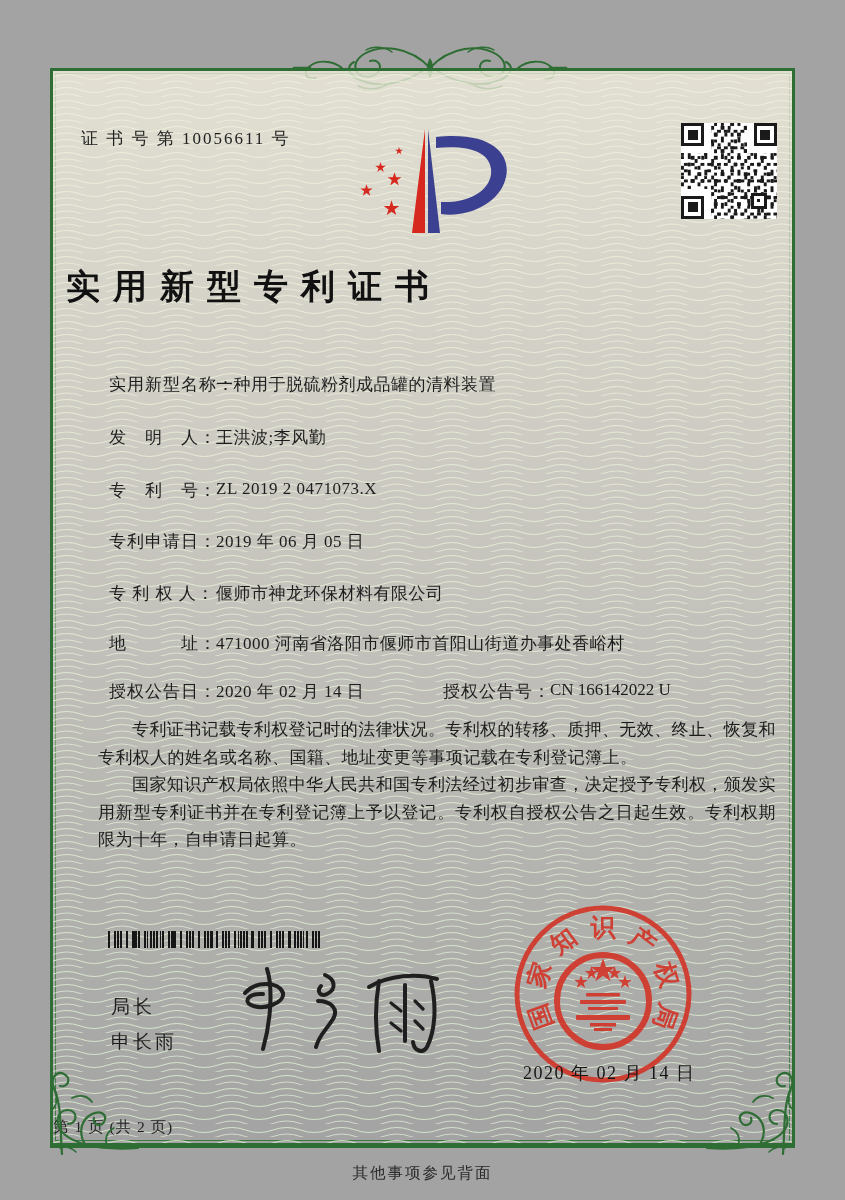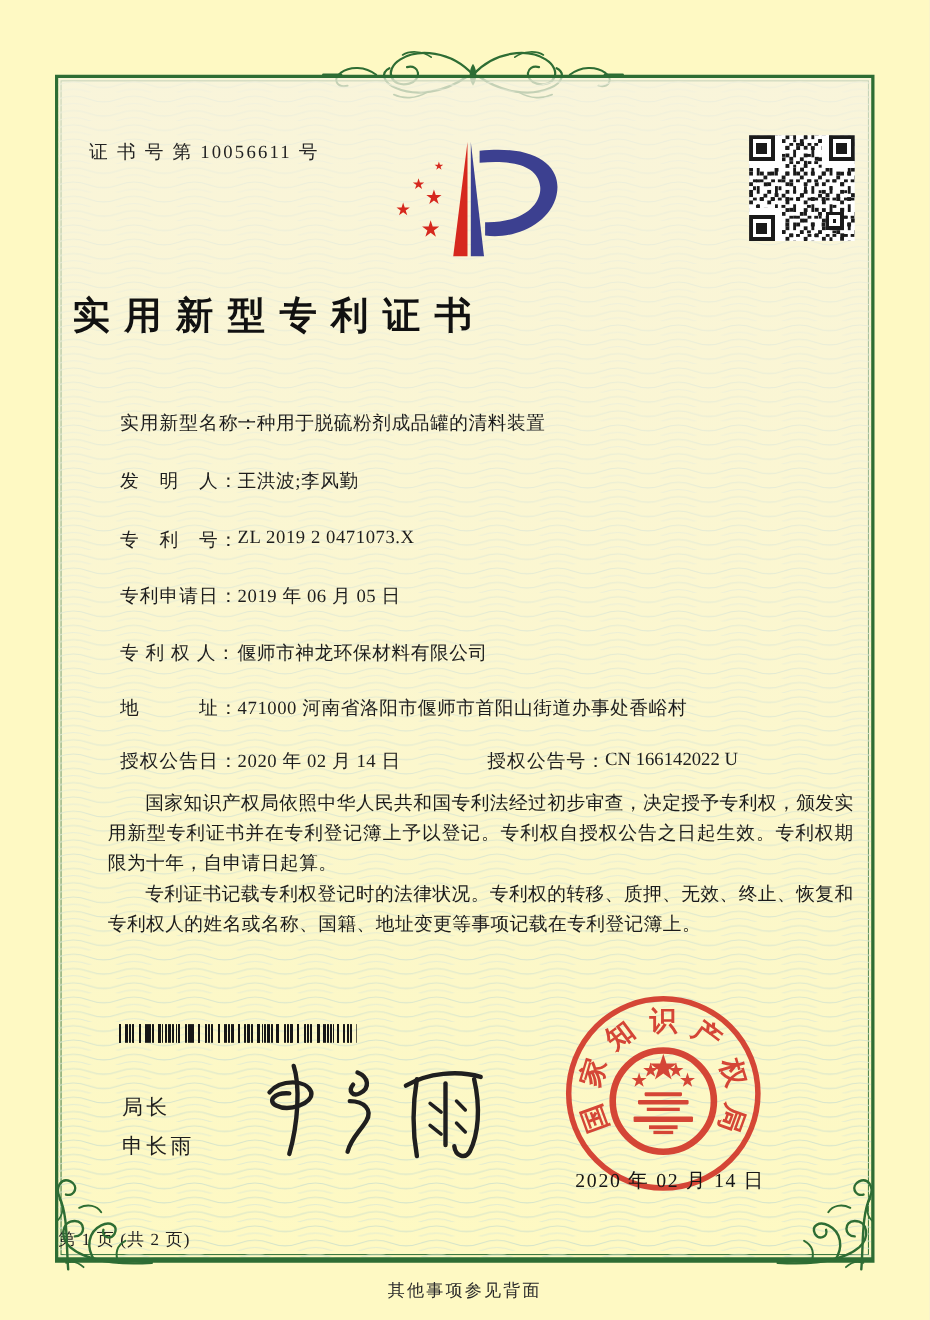--- a/index.html
+++ b/index.html
@@ -4,21 +4,21 @@
 <style>
   * { margin:0; padding:0; box-sizing:border-box; }
   html,body { width:845px; height:1200px; }
   body {
     font-family: "Liberation Serif", "DejaVu Serif", serif;
     background:#efeadb;
     color:#1d1d1d;
   }
   .page {
     position:relative; width:845px; height:1200px;
-    background:#fef9c3; overflow:hidden;
+    background:#a3a3a3; overflow:hidden;
   }
   
   .frame {
     position:absolute; left:50px; top:68px; width:745px; height:1080px;
     border:3px solid #2e6d34; border-bottom-width:5px;
   }
   .frame-inner {
     position:absolute; inset:2px; border:1px solid #3c7a42;
   }
   .guilloche { position:absolute; inset:0; width:100%; height:100%; }
@@ -214,22 +214,22 @@
     <div class="fieldrow" style="top:609px">
       <span class="fl">授权公告日：</span>
       <span class="fv">2020 年 02 月 14 日</span>
       <span class="grant2">
         <span class="fl">授权公告号：</span>
         <span class="fv2">CN 166142022 U</span>
       </span>
     </div>
 
     <div class="paras">
+      <p>专利证书记载专利权登记时的法律状况。专利权的转移、质押、无效、终止、恢复和专利权人的姓名或名称、国籍、地址变更等事项记载在专利登记簿上。</p>
       <p>国家知识产权局依照中华人民共和国专利法经过初步审查，决定授予专利权，颁发实用新型专利证书并在专利登记簿上予以登记。专利权自授权公告之日起生效。专利权期限为十年，自申请日起算。</p>
-      <p>专利证书记载专利权登记时的法律状况。专利权的转移、质押、无效、终止、恢复和专利权人的姓名或名称、国籍、地址变更等事项记载在专利登记簿上。</p>
     </div>
 
     <div class="barcode"></div>
 
     <div class="director-label">局长</div>
     <div class="director-name">申长雨</div>
 
     <svg class="signature-box" viewBox="0 0 240 110">
       <g stroke="#1f1f1f" stroke-width="4" fill="none" stroke-linecap="round" stroke-linejoin="round">
         <path d="M46,20 C52,38 50,72 42,100"></path>

